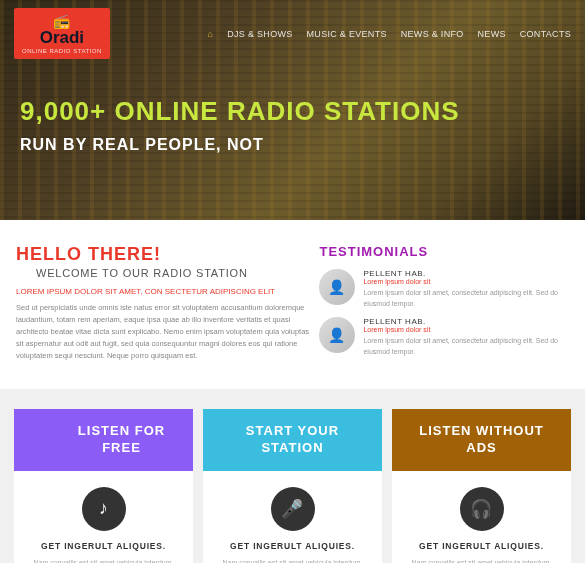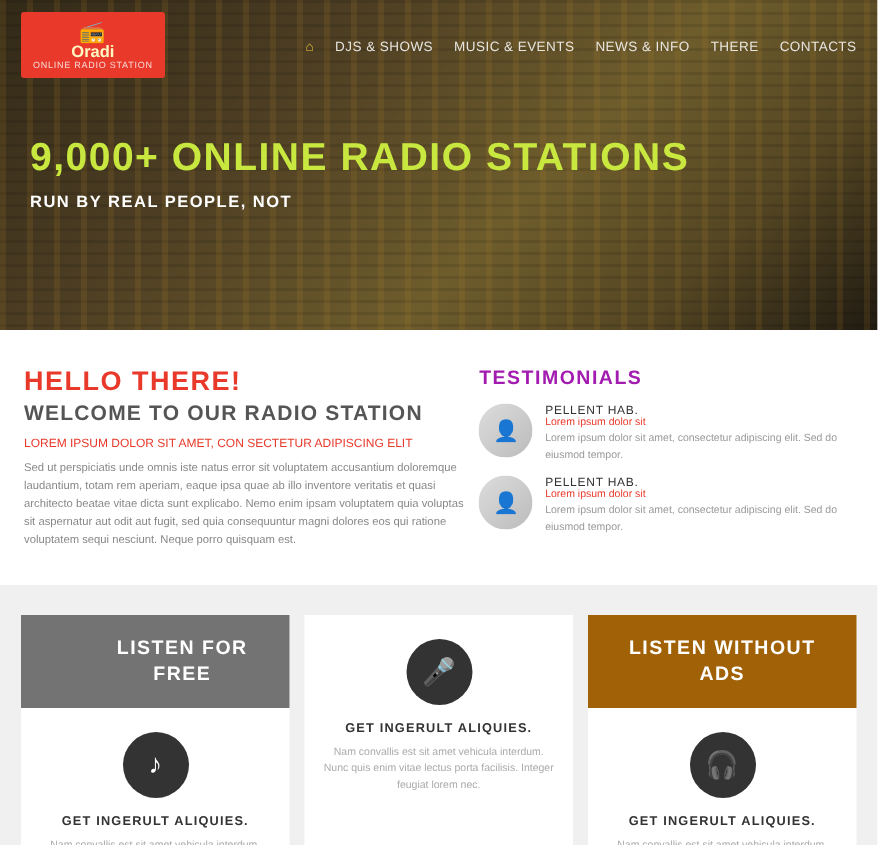--- a/index.html
+++ b/index.html
@@ -48,22 +48,22 @@
       margin-right: 16px;
       border-radius: 2px;
     }
 
     .logo-icon {
       font-size: 14px;
       color: white;
     }
 
     .logo-text-main {
-      color: #fef9c3;
-      font-size: 11px;
+      color: #0f172a;
+      font-size: 17px;
       font-weight: bold;
       line-height: 1.1;
     }
 
     .logo-text-sub {
       color: rgba(255,255,255,0.8);
       font-size: 6px;
       letter-spacing: 0.5px;
       text-align: center;
     }
@@ -97,21 +97,21 @@
       font-size: 26px;
       font-weight: 900;
       letter-spacing: 1px;
       text-transform: uppercase;
       line-height: 1.1;
       margin-bottom: 8px;
     }
 
     .hero-subtitle {
       color: white;
-      font-size: 11px;
+      font-size: 16px;
       font-weight: bold;
       letter-spacing: 1px;
       text-transform: uppercase;
       line-height: 1.5;
     }
 
     
     .about-section {
       display: flex;
       background: white;
@@ -127,25 +127,26 @@
       color: #e8392a;
       font-size: 18px;
       font-weight: 900;
       letter-spacing: 1px;
       text-transform: uppercase;
       margin-bottom: 2px;
     }
 
     .about-subtitle {
       color: #555;
-      font-size: 14px;
-      font-weight: bold;
+      font-size: 11px;
+      font-weight: normal;
       letter-spacing: 0.8px;
       text-transform: uppercase;
       margin-bottom: 8px;
+      margin-left: 20px;
     }
 
     .lorem-red {
       color: #e8392a;
       font-size: 8px;
       margin-bottom: 6px;
     }
 
     .lorem-gray {
       color: #888;
@@ -240,21 +241,21 @@
       padding: 14px 10px;
       text-align: center;
       color: white;
       font-weight: 900;
       font-size: 13px;
       letter-spacing: 1px;
       text-transform: uppercase;
       line-height: 1.3;
     }
 
-    .card-header.red { background: #737373; padding-left: 46px; }
+    .card-header.red { background: #8b5cf6; padding-left: 46px; }
     .card-header.blue { background: #3bbde0; }
     .card-header.green { background: #a16207; }
 
     .card-body {
       display: flex;
       flex-direction: column;
       align-items: center;
       padding: 16px 12px;
       width: 100%;
     }
@@ -301,21 +302,21 @@
     </div>
     <ul class="nav-links">
       <li class="active">
         <a href="#">
           <span style="color:#f0c040;">⌂</span>
         </a>
       </li>
       <li><a href="#">DJS &amp; SHOWS</a></li>
       <li><a href="#">MUSIC &amp; EVENTS</a></li>
       <li><a href="#">NEWS &amp; INFO</a></li>
-      <li><a href="#">THERE</a></li>
+      <li><a href="#">NEWS</a></li>
       <li><a href="#">CONTACTS</a></li>
     </ul>
   </nav>
 
   <div class="hero-content">
     <h1 class="hero-title">9,000+ ONLINE RADIO STATIONS</h1>
     <p class="hero-subtitle">RUN BY REAL PEOPLE, NOT</p>
   </div>
 </div>
 
@@ -360,20 +361,21 @@
     <div class="card">
       <div class="card-header red">LISTEN FOR FREE</div>
       <div class="card-body">
         <div class="card-icon-circle">♪</div>
         <div class="card-label">GET INGERULT ALIQUIES.</div>
         <div class="card-desc">Nam convallis est sit amet vehicula interdum. Nunc quis enim vitae lectus porta facilisis. Integer feugiat lorem nec.</div>
       </div>
     </div>
 
     <div class="card">
+      <div class="card-header blue">START YOUR STATION</div>
       <div class="card-body">
         <div class="card-icon-circle">🎤</div>
         <div class="card-label">GET INGERULT ALIQUIES.</div>
         <div class="card-desc">Nam convallis est sit amet vehicula interdum. Nunc quis enim vitae lectus porta facilisis. Integer feugiat lorem nec.</div>
       </div>
     </div>
 
     <div class="card">
       <div class="card-header green">LISTEN WITHOUT ADS</div>
       <div class="card-body">

